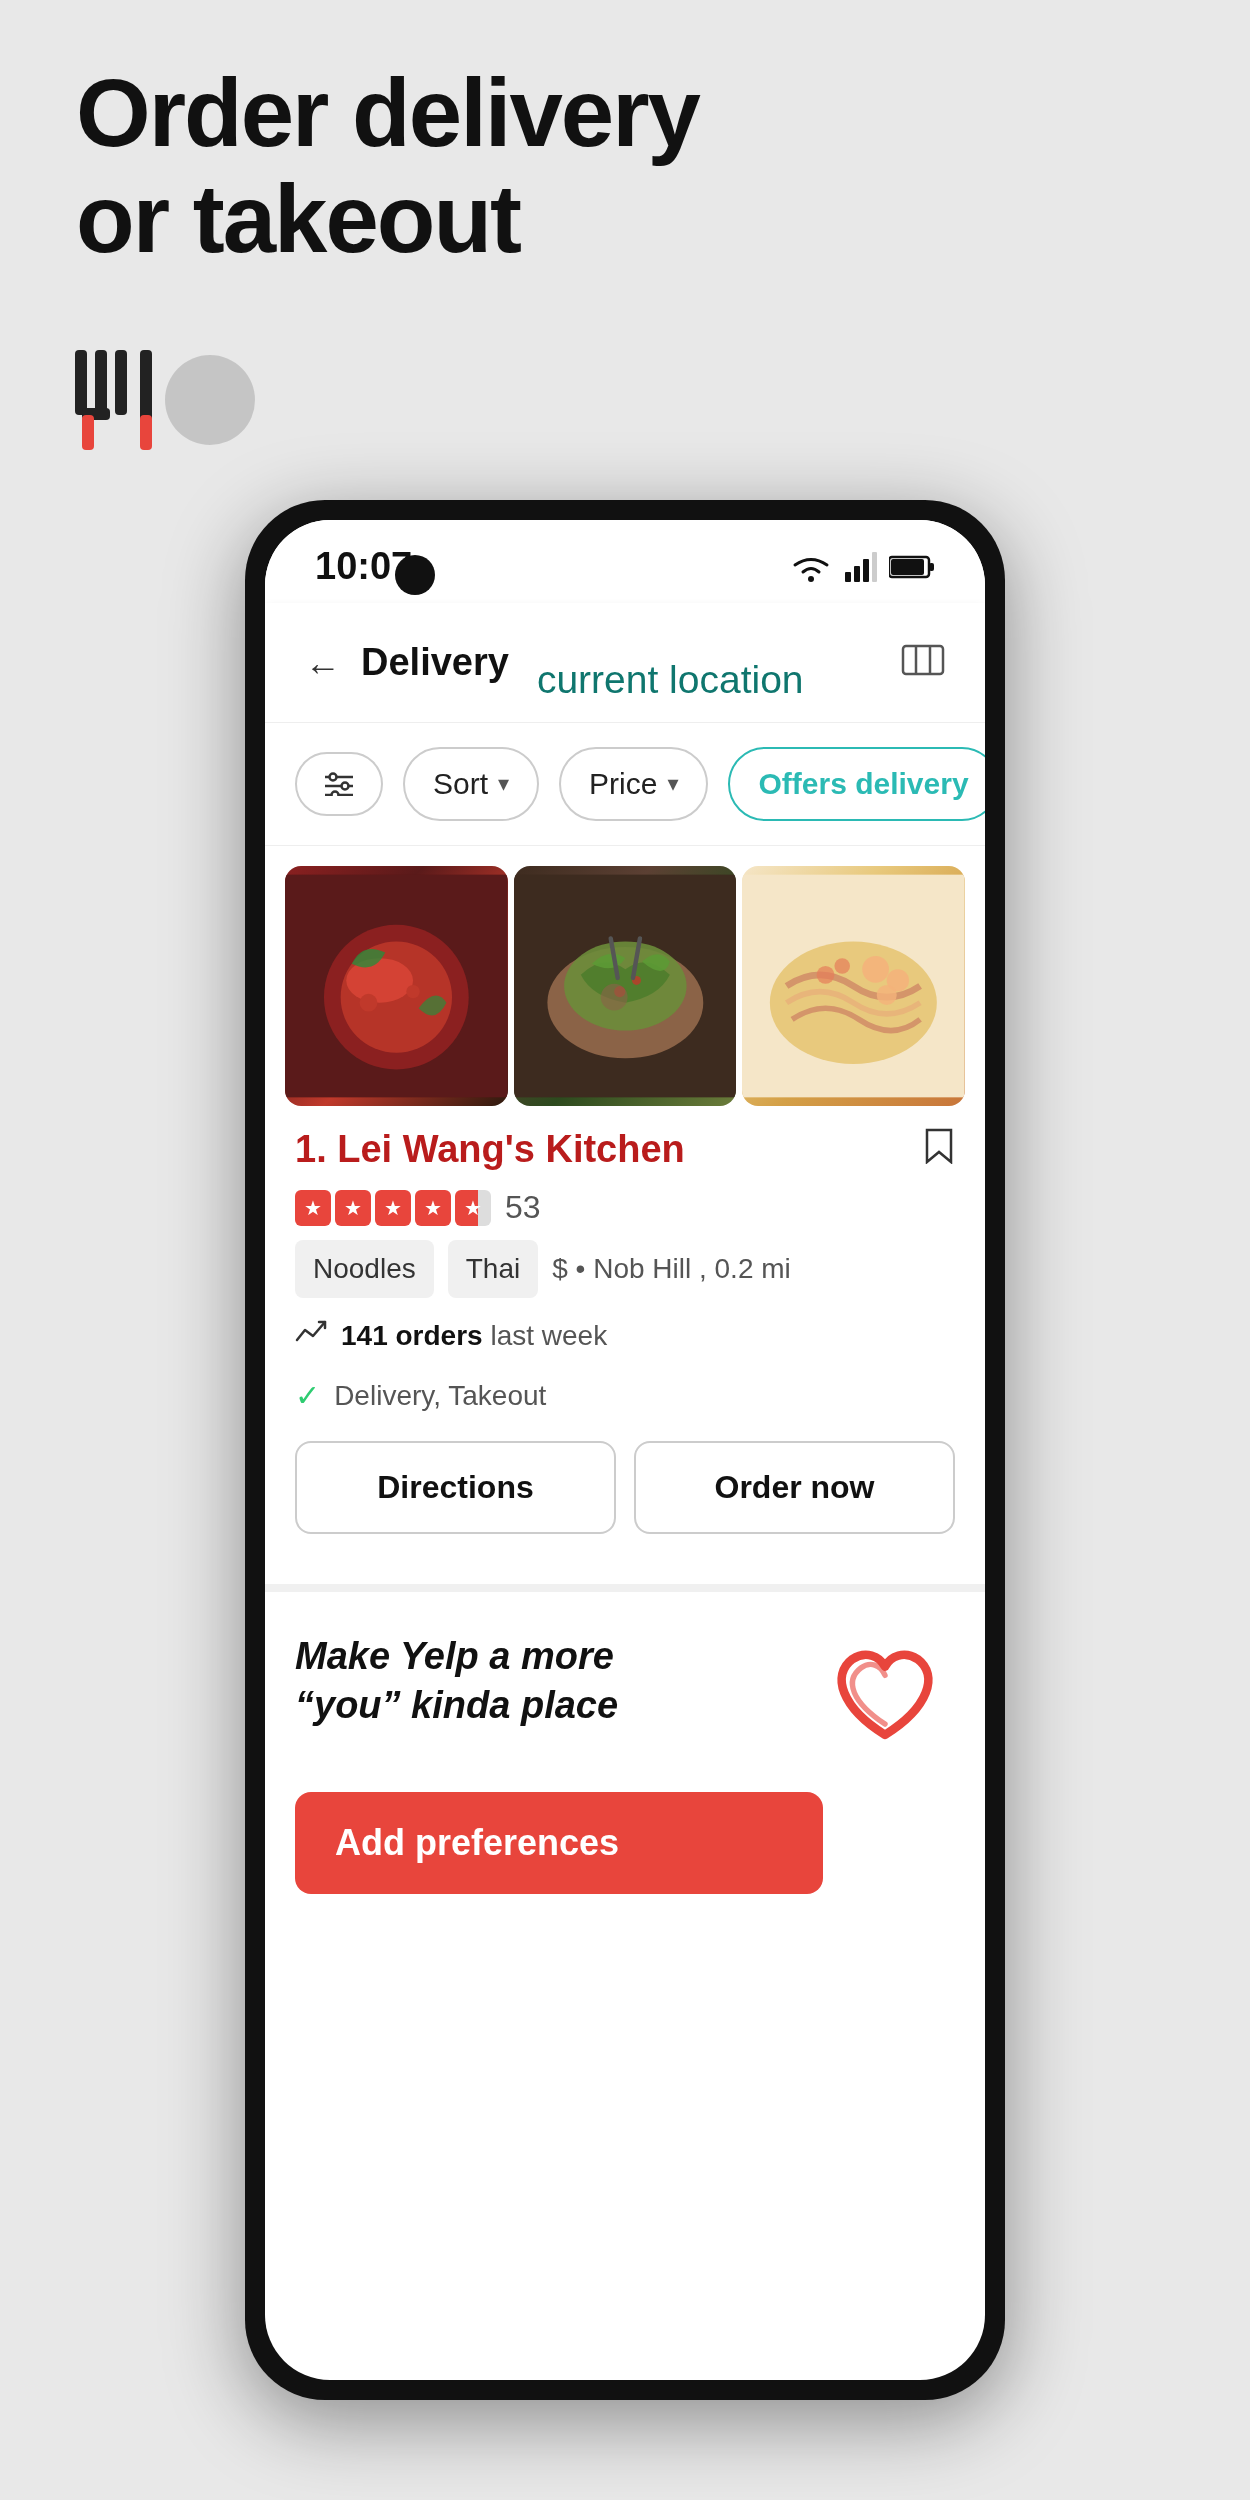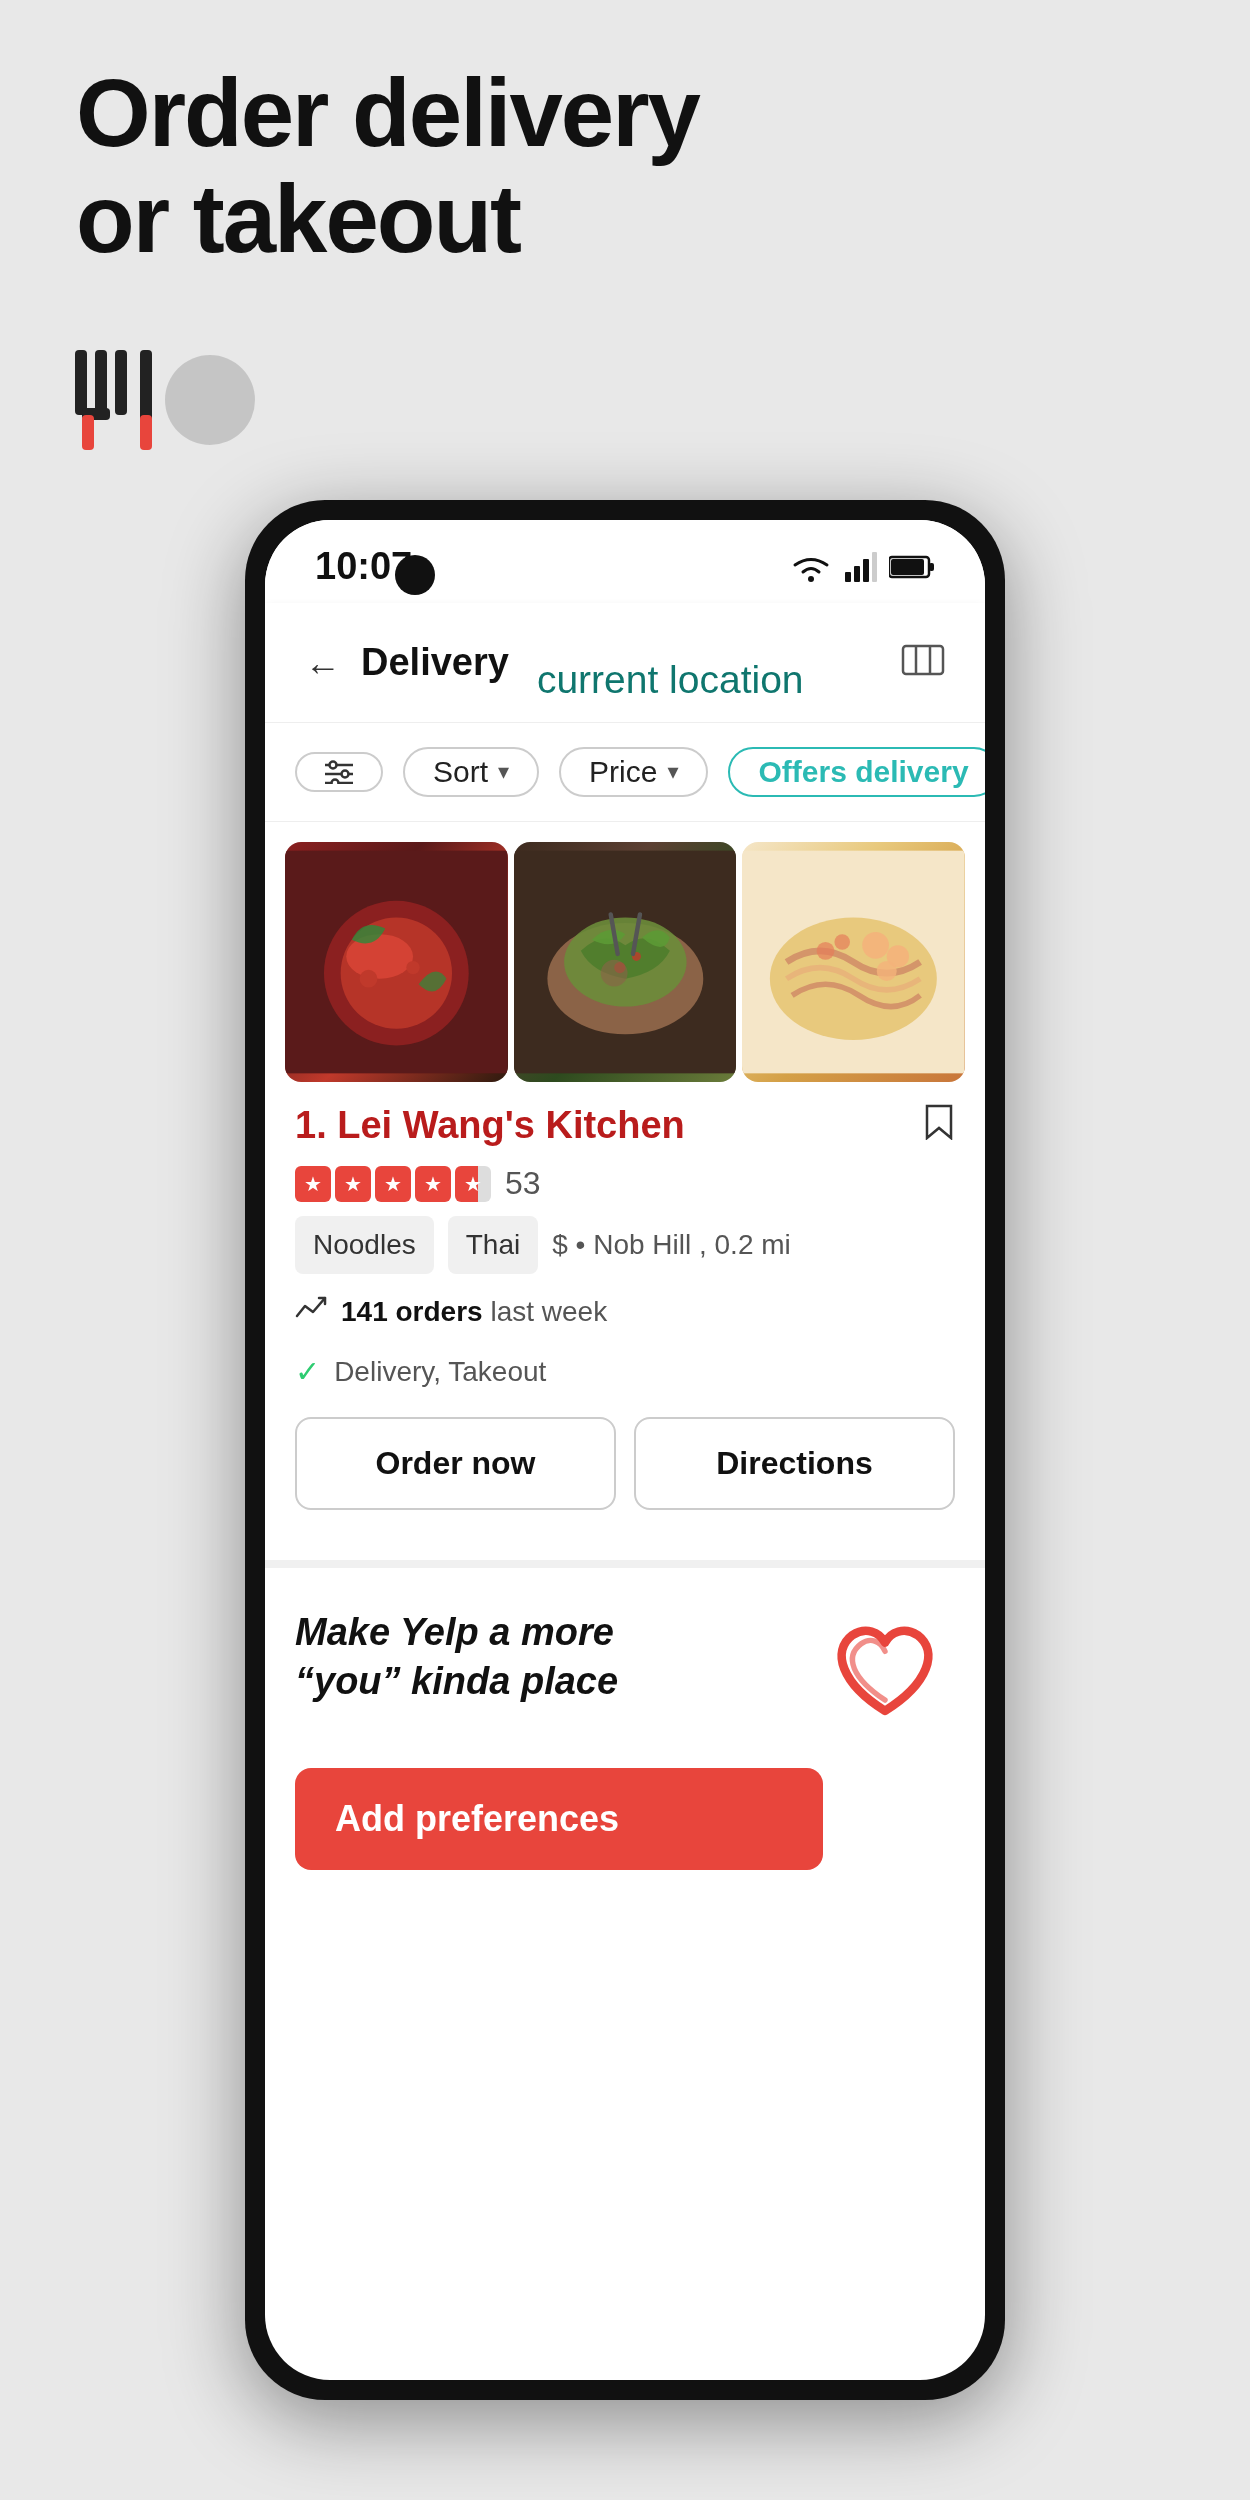--- a/index.html
+++ b/index.html
@@ -126,21 +126,21 @@
       padding: 24px 30px;
       background: #fff;
       border-bottom: 1px solid #eee;
     }
     .filter-btn {
       display: flex;
       align-items: center;
       justify-content: center;
       border: 2px solid #ccc;
       border-radius: 50px;
-      padding: 6px 28px;
+      padding: 18px 28px;
       font-size: 30px;
       font-weight: 500;
       color: #222;
       background: #fff;
       cursor: pointer;
       gap: 10px;
       white-space: nowrap;
     }
     .filter-btn.active {
       border-color: #2bbab4;
@@ -519,22 +519,22 @@
           </span>
         </div>
 
         <div class="delivery-row">
           <span class="check-icon">✓</span>
           <span class="delivery-text">Delivery, Takeout</span>
         </div>
       </div>
 
       <div class="action-buttons">
+        <button class="action-btn">Directions</button>
         <button class="action-btn">Order now</button>
-        <button class="action-btn">Directions</button>
       </div>
     </div>
 
     <div class="divider"></div>
 
     <div class="preferences-section">
       <div class="prefs-header">
         <div class="prefs-title">
           <span>Make Yelp a more</span><br>
           <span>“you” kinda place</span>

